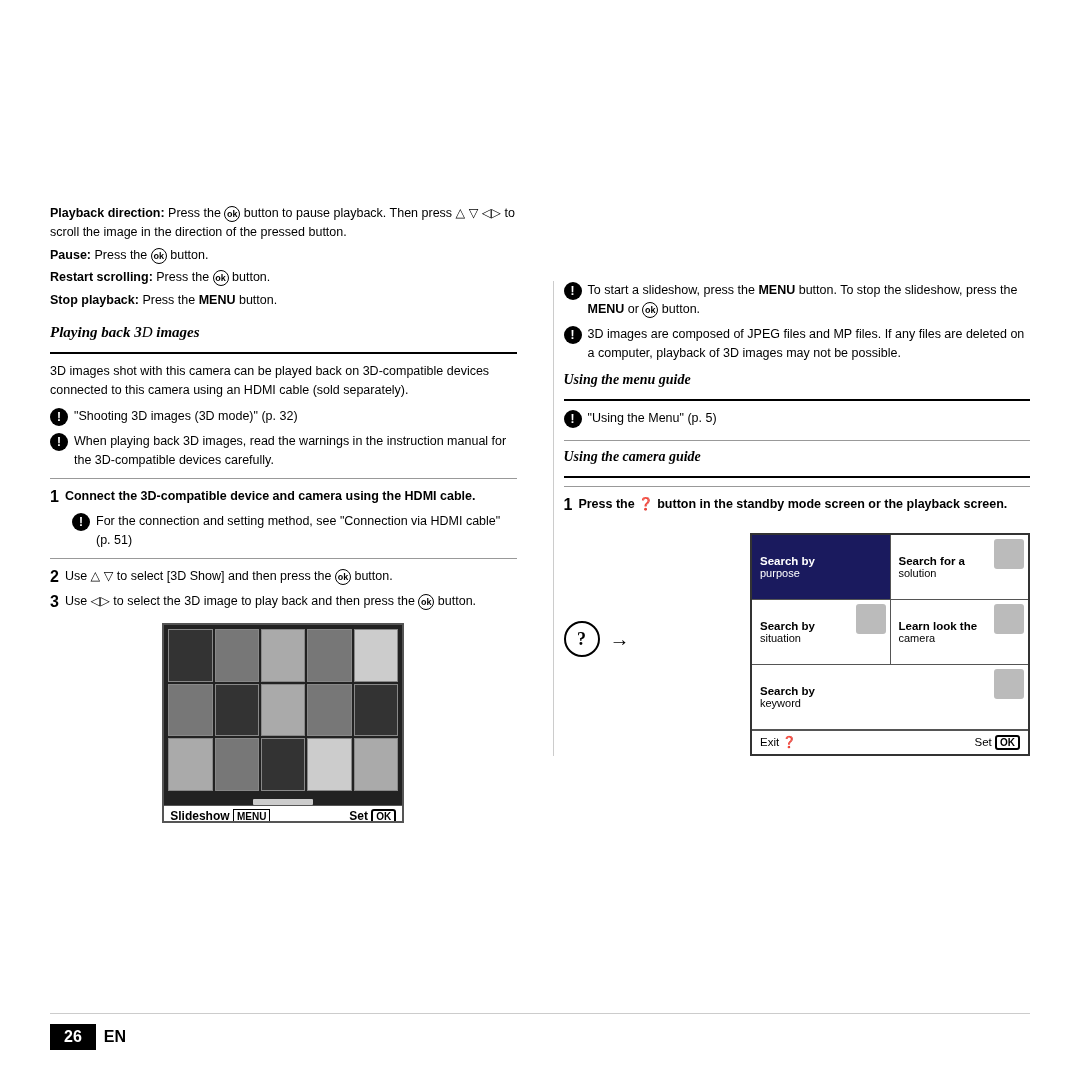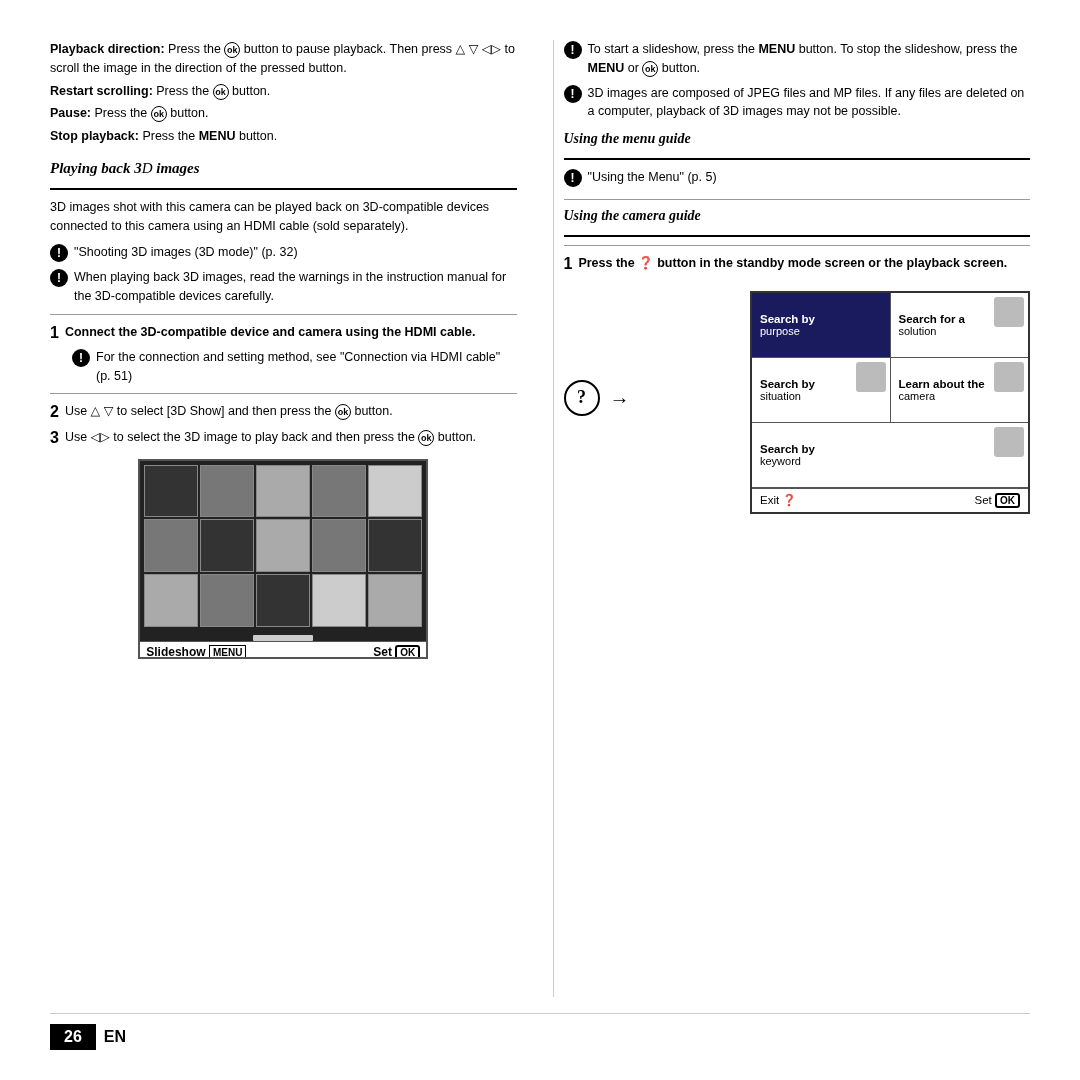--- a/index.html
+++ b/index.html
@@ -16,20 +16,21 @@
       width: 1080px;
       height: 1080px;
       padding: 40px 50px 30px 50px;
       display: flex;
       flex-direction: column;
     }
     .content-area {
       display: flex;
       flex: 1;
       gap: 26px;
+      align-items: center;
     }
     .left-col {
       flex: 1;
       padding-right: 10px;
     }
     .right-col {
       flex: 1;
       padding-left: 10px;
       border-left: 1px solid #ccc;
     }
@@ -126,21 +127,21 @@
       height: 16px;
       text-align: center;
       line-height: 14px;
       font-size: 9px;
       font-weight: bold;
     }
     
     .slideshow-container {
       border: 2px solid #555;
       background: #222;
-      width: 290px;
+      width: 242px;
       height: 200px;
       margin: 10px auto;
       position: relative;
       overflow: hidden;
     }
     .slideshow-grid {
       display: grid;
       grid-template-columns: repeat(5, 1fr);
       grid-template-rows: repeat(3, 1fr);
       gap: 2px;
@@ -277,25 +278,25 @@
   <div class="content-area">
 
     <div class="left-col">
 
       <div class="top-notes">
         <p>
           <span class="bold">Playback direction:</span>
           Press the <span class="circle-ok">ok</span> button to pause playback. Then press △ ▽ ◁▷ to scroll the image in the direction of the pressed button.
         </p>
         <p>
-          <span class="bold">Restart scrolling:</span>
+          <span class="bold">Pause:</span>
           Press the <span class="circle-ok">ok</span> button.
         </p>
         <p>
-          <span class="bold">Pause:</span>
+          <span class="bold">Restart scrolling:</span>
           Press the <span class="circle-ok">ok</span> button.
         </p>
         <p>
           <span class="bold">Stop playback:</span>
           Press the <span class="bold">MENU</span> button.
         </p>
       </div>
 
       <div class="section-title">
         <em>Playing back 3<span class="normal-weight">D</span> images</em>
@@ -430,21 +431,21 @@
               <div style="position:absolute;right:4px;top:4px;width:30px;height:30px;background:#bbb;border-radius:3px;"></div>
             </div>
           </div>
           <div class="cg-row">
             <div class="cg-cell" style="position:relative;">
               <div class="cg-cell-label">Search by</div>
               <div class="cg-cell-sub">situation</div>
               <div style="position:absolute;right:4px;top:4px;width:30px;height:30px;background:#bbb;border-radius:3px;"></div>
             </div>
             <div class="cg-cell" style="position:relative;">
-              <div class="cg-cell-label">Learn about the</div>
+              <div class="cg-cell-label">Learn look the</div>
               <div class="cg-cell-sub">camera</div>
               <div style="position:absolute;right:4px;top:4px;width:30px;height:30px;background:#bbb;border-radius:3px;"></div>
             </div>
           </div>
           <div class="cg-row">
             <div class="cg-cell" style="position:relative;">
               <div class="cg-cell-label">Search by</div>
               <div class="cg-cell-sub">keyword</div>
               <div style="position:absolute;right:4px;top:4px;width:30px;height:30px;background:#bbb;border-radius:3px;"></div>
             </div>

